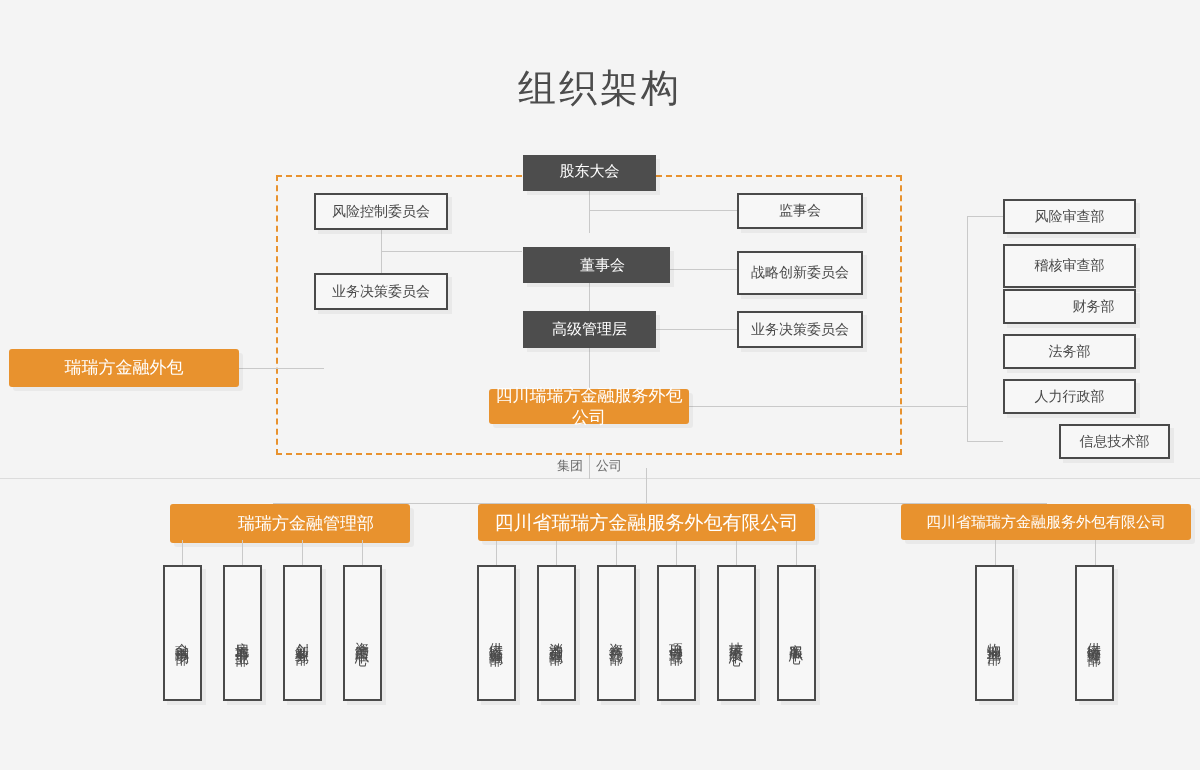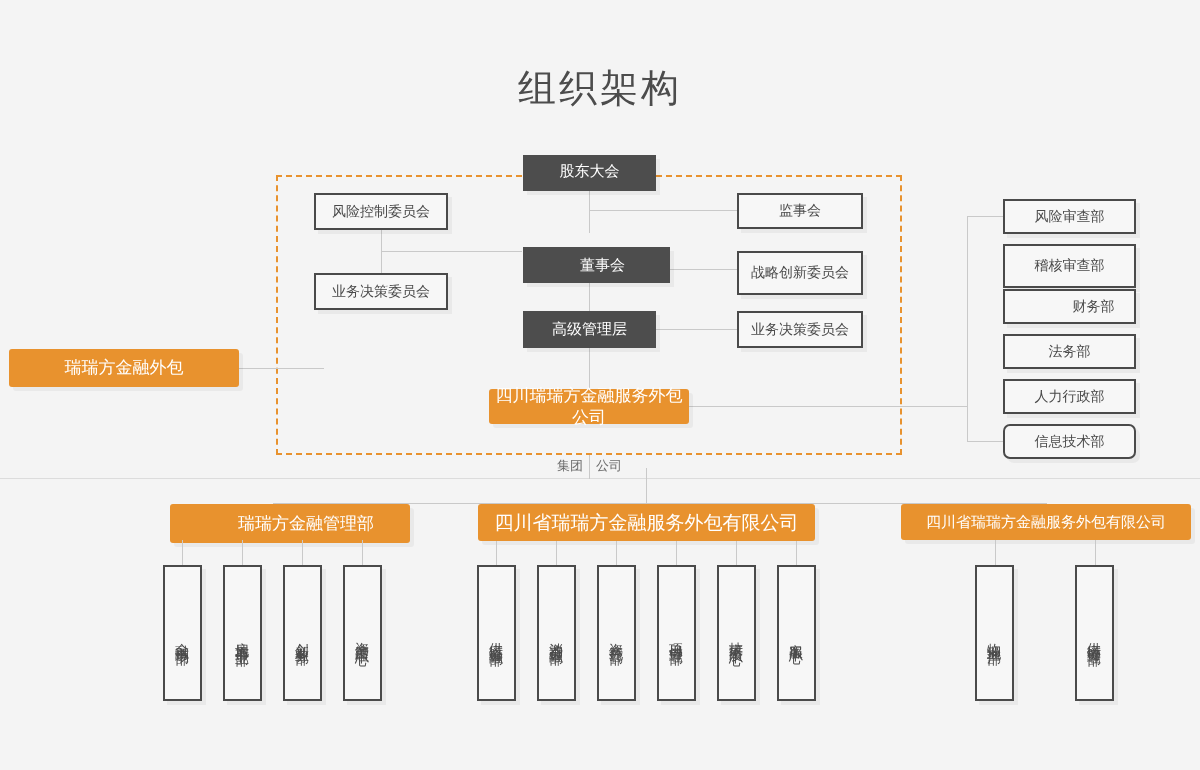--- a/index.html
+++ b/index.html
@@ -204,21 +204,21 @@
   </div>
   <div class="box box-outline" style="left:1003px; top:289px; width:133px; height:35px;padding-left:48px;">
     <span>财务部</span>
   </div>
   <div class="box box-outline" style="left:1003px; top:334px; width:133px; height:35px;">
     <span>法务部</span>
   </div>
   <div class="box box-outline" style="left:1003px; top:379px; width:133px; height:35px;">
     <span>人力行政部</span>
   </div>
-  <div class="box box-outline" style="left:1003px; top:424px; width:133px; height:35px;border-radius:7px;">
+  <div class="box box-outline" style="left:1059px; top:424px; width:111px; height:35px;">
     <span>信息技术部</span>
   </div>
 
   <div class="baseline-rule" style="left:0px; top:478px; width:1200px;"></div>
   <div class="divider-label" style="left:557px; top:457px;"><span>集团</span></div>
   <div class="divider-sep" style="left:589px; top:455px; height:24px;"></div>
   <div class="divider-label" style="left:596px; top:457px;"><span>公司</span></div>
 
   <div class="ln ln-v" style="left:646px; top:468px; width:1px; height:35px;"></div>
   <div class="ln ln-h" style="left:273px; top:503px; width:773px; height:1px;"></div>

